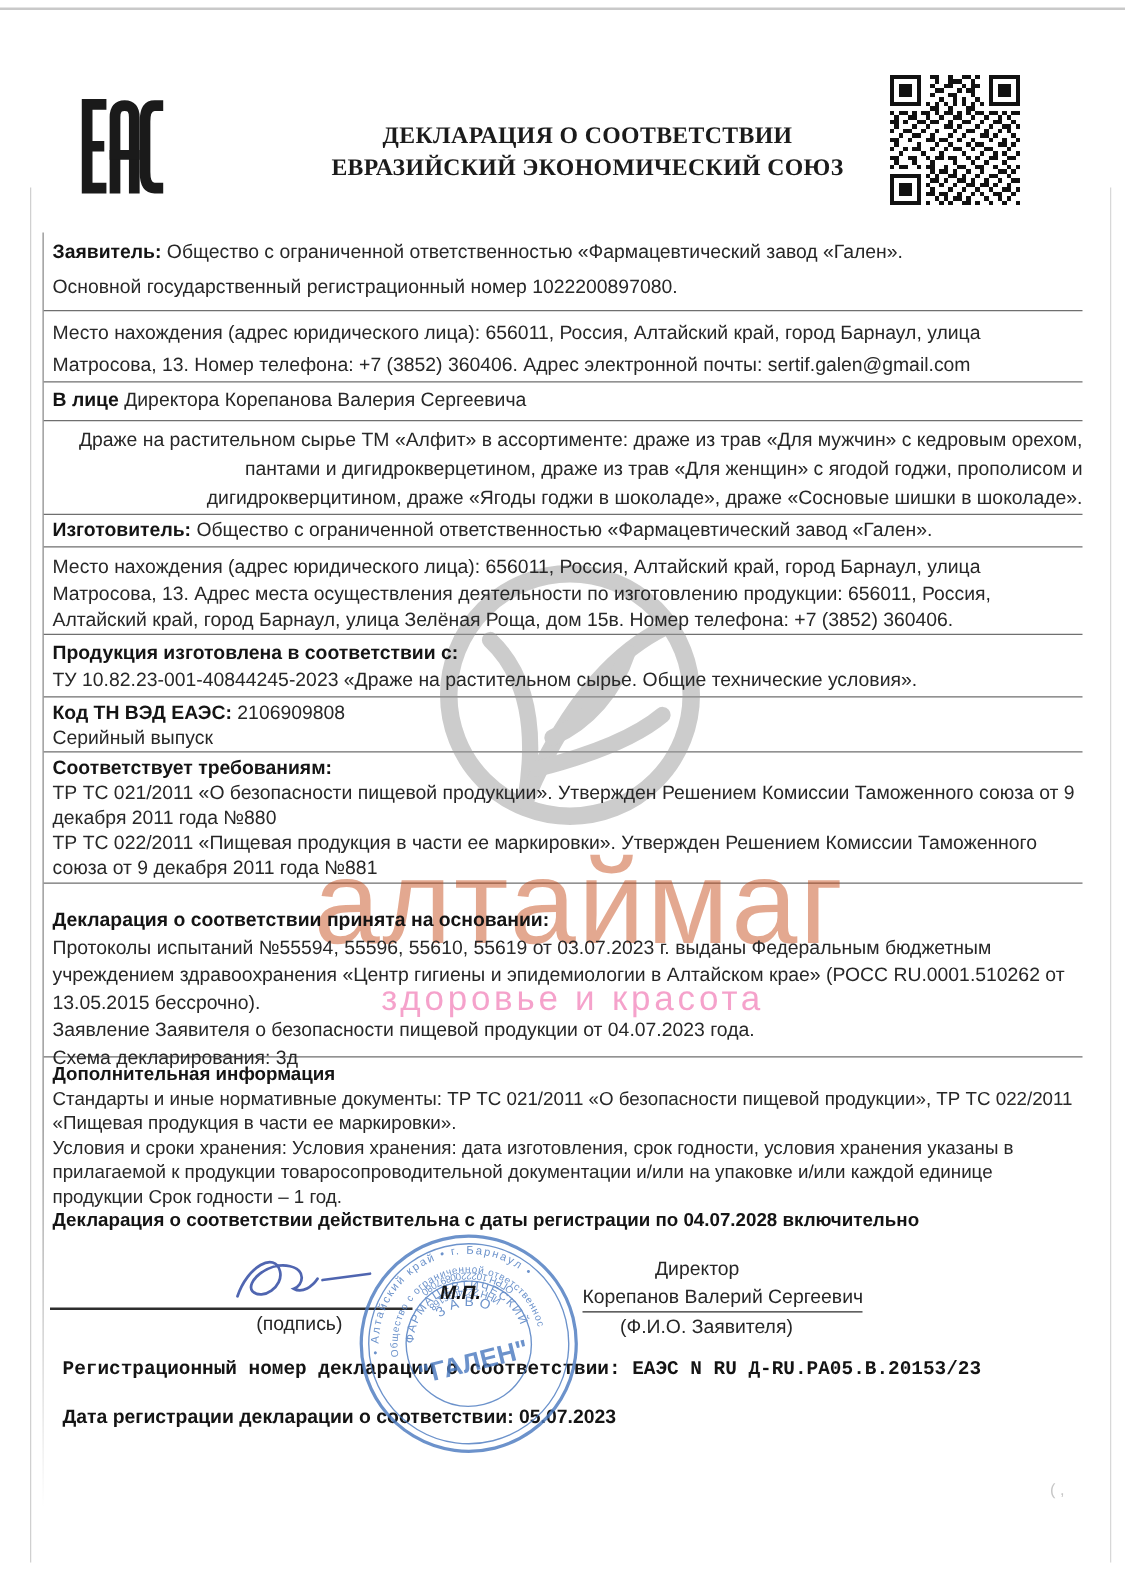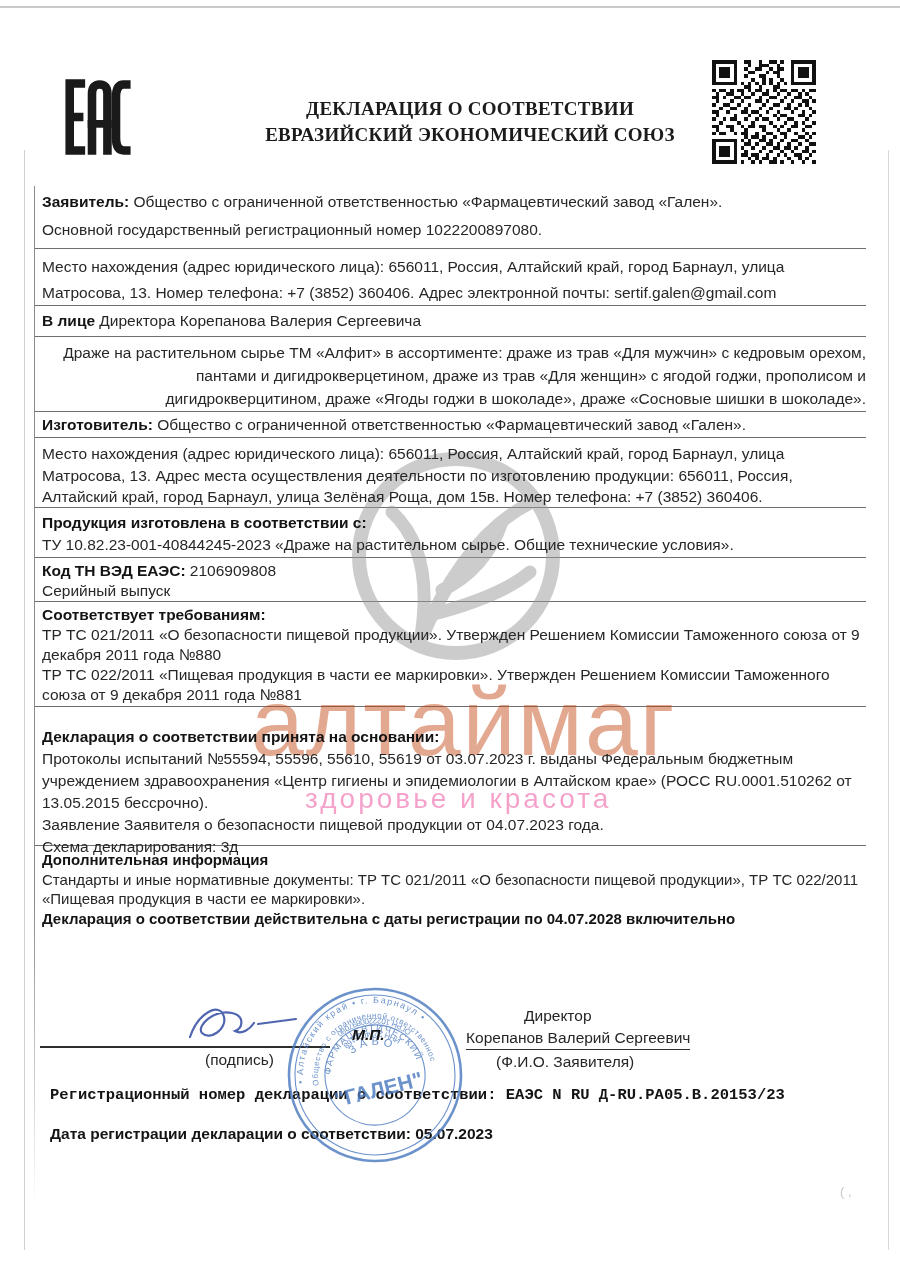--- a/index.html
+++ b/index.html
@@ -138,20 +138,21 @@
   <div class="abs sec lh22" style="top:726px;">
     <p class="b">Декларация о соответствии принята на основании:</p>
     <p>Протоколы испытаний №55594, 55596, 55610, 55619 от 03.07.2023 г. выданы Федеральным бюджетным учреждением здравоохранения «Центр гигиены и эпидемиологии в Алтайском крае» (РОСС RU.0001.510262 от 13.05.2015 бессрочно).</p>
     <p>Заявление Заявителя о безопасности пищевой продукции от 04.07.2023 года.</p>
     <p>Схема декларирования: 3д</p>
   </div>
 
   <div class="abs sec lh195" style="top:850px;">
     <p class="b">Дополнительная информация</p>
     <p>Стандарты и иные нормативные документы: ТР ТС 021/2011 «О безопасности пищевой продукции», ТР ТС 022/2011 «Пищевая продукция в части ее маркировки».</p>
+    <p>Условия и сроки хранения: Условия хранения: дата изготовления, срок годности, условия хранения указаны в прилагаемой к продукции товаросопроводительной документации и/или на упаковке и/или каждой единице продукции Срок годности – 1 год.</p>
     <p class="b">Декларация о соответствии действительна с даты регистрации по 04.07.2028 включительно</p>
   </div>
 
   <svg class="abs" id="signature-svg" width="200" height="70" viewBox="0 0 200 70">
     <g fill="none" stroke="#3d55a8" stroke-width="2.2" stroke-linecap="round" opacity="0.9">
       <path d="M40,52 C48,28 70,16 74,32 C77,44 60,56 52,48 C46,41 64,24 82,28 C95,31 93,43 85,46 C92,50 100,44 104,38"></path>
       <path d="M108,39 L146,34"></path>
     </g>
   </svg>
   <div class="abs" id="sig-line"></div>

